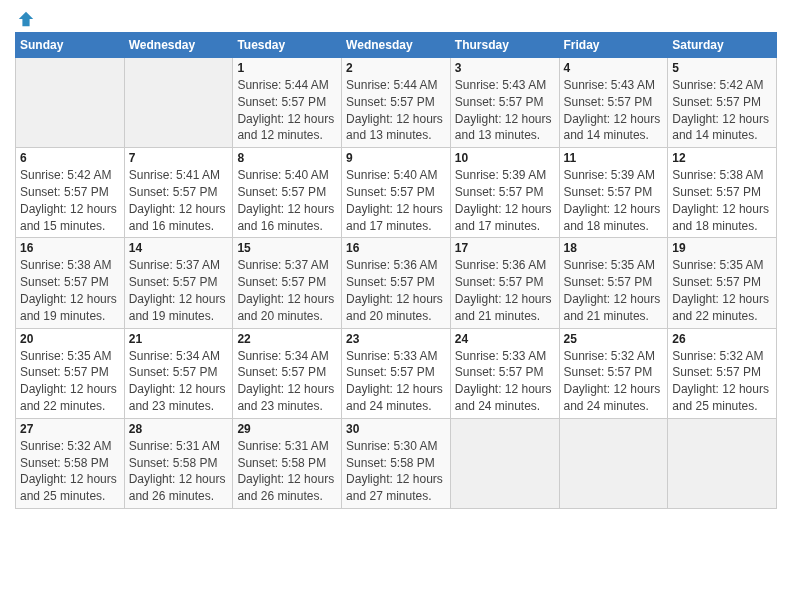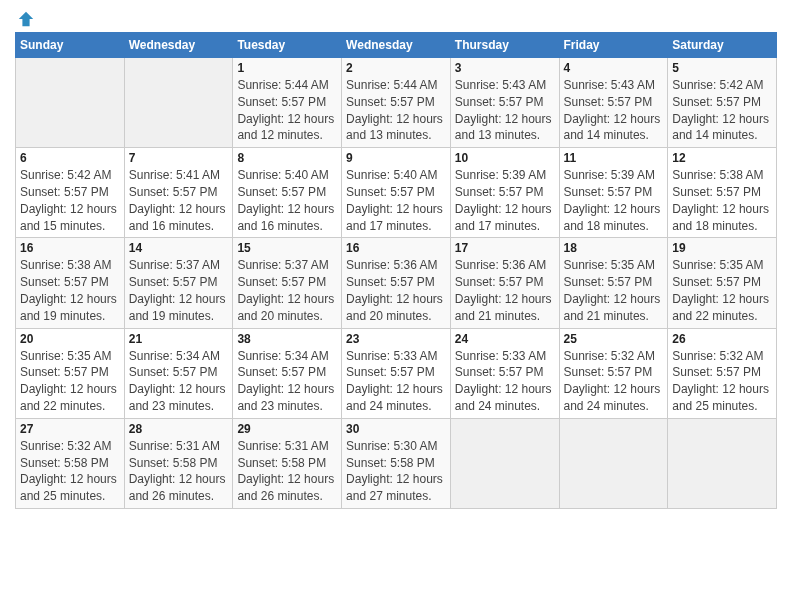--- a/index.html
+++ b/index.html
@@ -261,21 +261,21 @@
 Sunset: 5:57 PM
 Daylight: 12 hours and 22 minutes.</div>
           </td>
           <td>
             <span class="day-number">21</span>
             <div class="day-info">Sunrise: 5:34 AM
 Sunset: 5:57 PM
 Daylight: 12 hours and 23 minutes.</div>
           </td>
           <td>
-            <span class="day-number">38</span>
+            <span class="day-number">22</span>
             <div class="day-info">Sunrise: 5:34 AM
 Sunset: 5:57 PM
 Daylight: 12 hours and 23 minutes.</div>
           </td>
           <td>
             <span class="day-number">23</span>
             <div class="day-info">Sunrise: 5:33 AM
 Sunset: 5:57 PM
 Daylight: 12 hours and 24 minutes.</div>
           </td>

